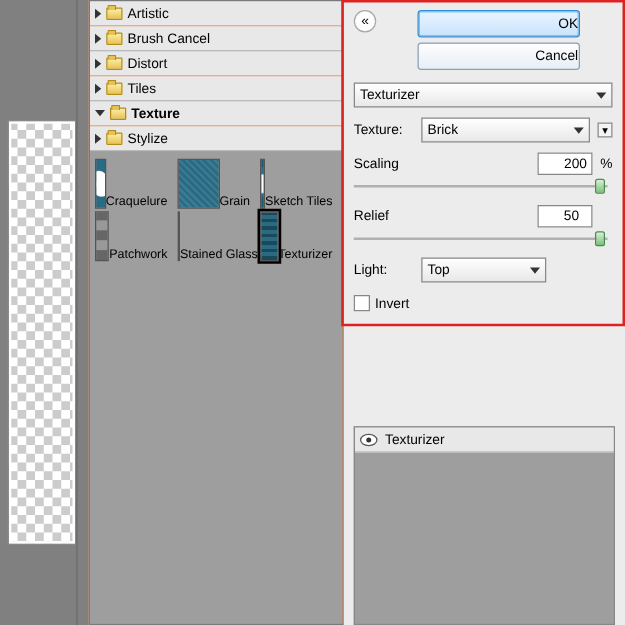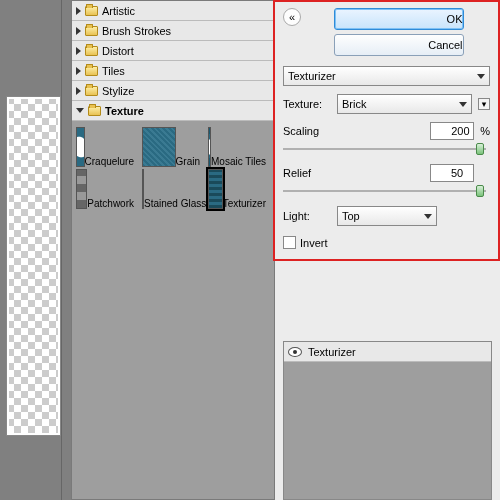--- a/index.html
+++ b/index.html
@@ -67,56 +67,56 @@
 
   <div class="gallery-col">
     <div class="cat-row">
       <span class="cat-arrow"></span>
       <span class="folder-ico"></span>
       <span class="cat-label">Artistic</span>
     </div>
     <div class="cat-row">
       <span class="cat-arrow"></span>
       <span class="folder-ico"></span>
-      <span class="cat-label">Brush Strokes</span>
+      <span class="cat-label">Brush Cancel</span>
     </div>
     <div class="cat-row">
       <span class="cat-arrow"></span>
       <span class="folder-ico"></span>
       <span class="cat-label">Distort</span>
     </div>
     <div class="cat-row">
       <span class="cat-arrow"></span>
       <span class="folder-ico"></span>
       <span class="cat-label">Tiles</span>
     </div>
     <div class="cat-row">
+      <span class="cat-arrow down"></span>
+      <span class="folder-ico"></span>
+      <span class="cat-label bold">Texture</span>
+    </div>
+    <div class="cat-row">
       <span class="cat-arrow"></span>
       <span class="folder-ico"></span>
       <span class="cat-label">Stylize</span>
-    </div>
-    <div class="cat-row">
-      <span class="cat-arrow down"></span>
-      <span class="folder-ico"></span>
-      <span class="cat-label bold">Texture</span>
     </div>
 
     <div class="thumbs">
       <div class="thumb-grid">
         <div class="thumb">
           <div class="thumb-img t-craq"></div>
           <div class="thumb-label">Craquelure</div>
         </div>
         <div class="thumb">
           <div class="thumb-img t-grain"></div>
           <div class="thumb-label">Grain</div>
         </div>
         <div class="thumb">
           <div class="thumb-img t-mosaic"></div>
-          <div class="thumb-label">Mosaic Tiles</div>
+          <div class="thumb-label">Sketch Tiles</div>
         </div>
         <div class="thumb">
           <div class="thumb-img t-patch"></div>
           <div class="thumb-label">Patchwork</div>
         </div>
         <div class="thumb">
           <div class="thumb-img t-stain"></div>
           <div class="thumb-label">Stained Glass</div>
         </div>
         <div class="thumb sel">

